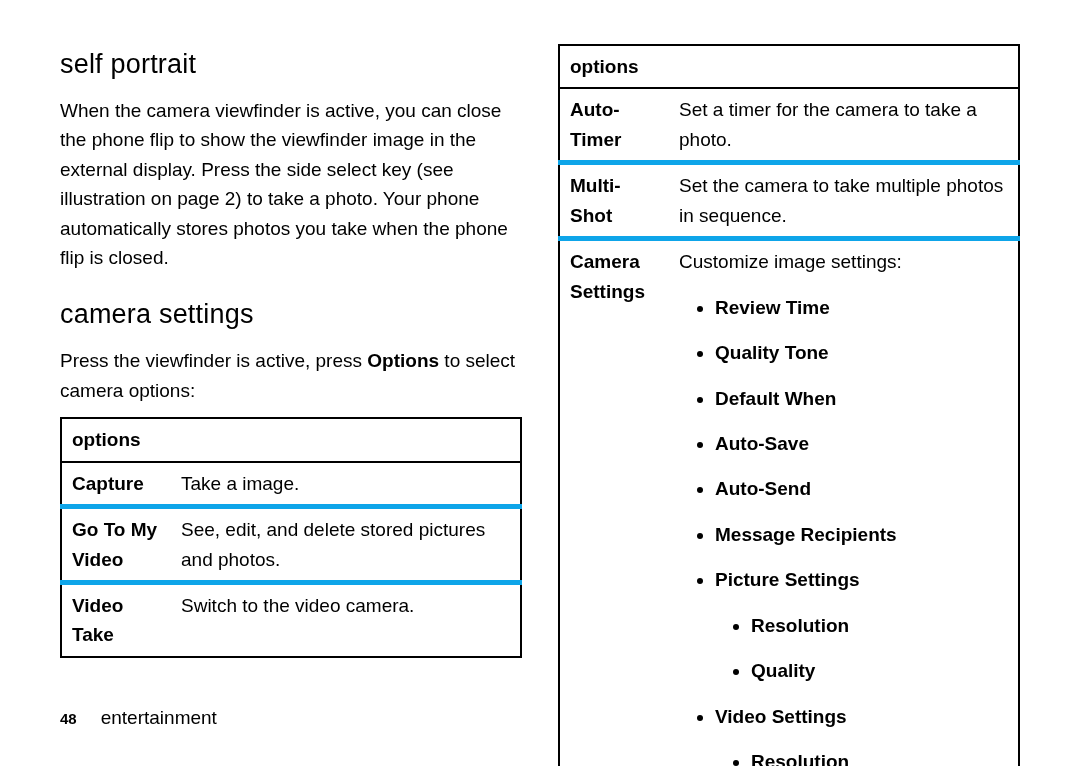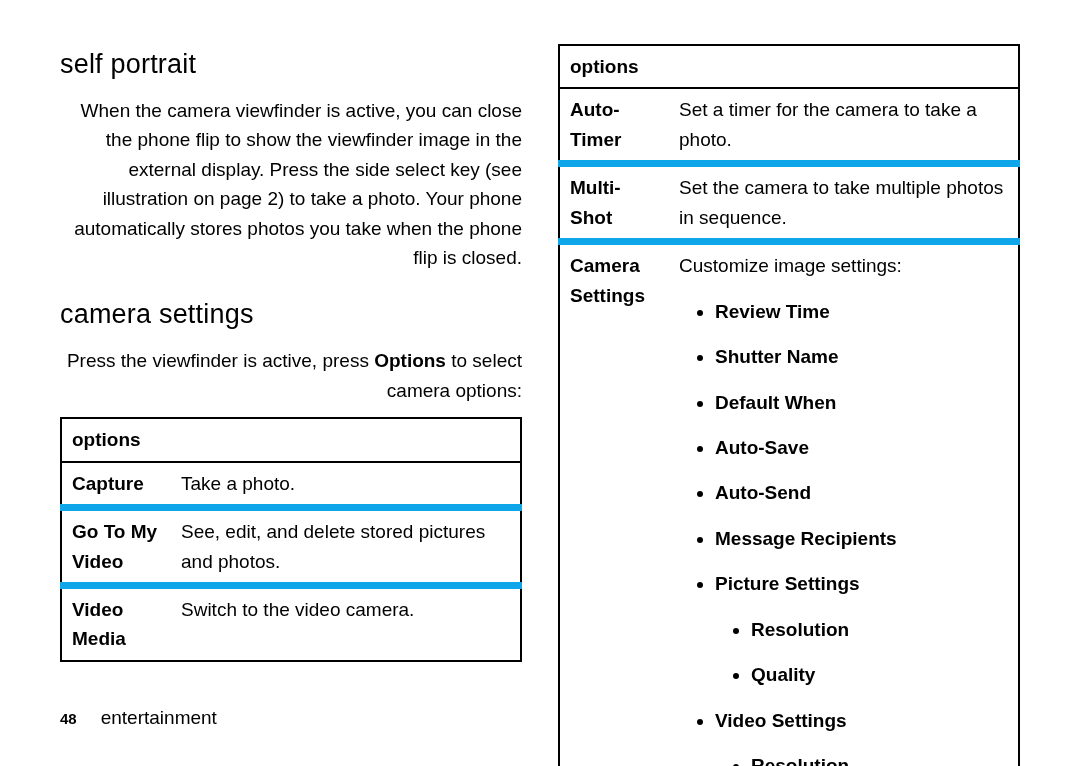--- a/index.html
+++ b/index.html
@@ -19,39 +19,39 @@
       gap: 36px;
     }
     .col { flex: 1; }
     h2 {
       font-size: 27px;
       font-weight: 400;
       margin-bottom: 10px;
       letter-spacing: 0.2px;
     }
     h2.second { margin-top: 22px; }
-    p { margin-bottom: 4px; text-align: right; }
+    p { margin-bottom: 4px; }
     .cond { font-family: 'Arial Narrow', Arial, sans-serif; font-stretch: condensed; font-weight: 700; }
     table.opt {
       border-collapse: collapse;
       width: 100%;
       margin-top: 12px;
       border: 2px solid #000;
     }
     table.opt th {
       text-align: left;
       font-weight: 700;
       padding: 6px 10px;
       border-bottom: 2.5px solid #000;
       font-size: 19px;
     }
     table.opt td {
       vertical-align: top;
       padding: 6px 10px 6px 10px;
-      border-top: 7px solid #0ea5e9;
+      border-top: 5px solid #0ea5e9;
     }
     table.opt tr:first-child td { border-top: none; }
     table.opt td.key {
       width: 110px;
       font-family: 'Arial Narrow', Arial, sans-serif;
       font-stretch: condensed;
       font-weight: 700;
       line-height: 1.55;
     }
     .pgfoot {
@@ -84,28 +84,28 @@
     </p>
     <table class="opt">
       <thead>
         <tr>
             <th colspan="2">options</th>
           </tr>
       </thead>
       <tbody>
         <tr>
           <td class="key">Capture</td>
-          <td>Take a photo.</td>
+          <td>Take a image.</td>
         </tr>
         <tr>
           <td class="key">Go To My Video</td>
           <td>See, edit, and delete stored pictures and photos.</td>
         </tr>
         <tr>
-          <td class="key">Video Media</td>
+          <td class="key">Video Take</td>
           <td>Switch to the video camera.</td>
         </tr>
       </tbody>
     </table>
   </div>
 
   <div class="col">
     <table class="opt" style="margin-top:0">
       <thead>
         <tr>
@@ -120,21 +120,21 @@
         <tr>
           <td class="key">Multi-Shot</td>
           <td>Set the camera to take multiple photos in sequence.</td>
         </tr>
         <tr>
           <td class="key">Camera Settings</td>
           <td>
             <span>Customize image settings:</span>
             <ul class="b">
               <li>Review Time</li>
-              <li>Shutter Name</li>
+              <li>Quality Tone</li>
               <li>Default When</li>
               <li>Auto-Save</li>
               <li>Auto-Send</li>
               <li>Message Recipients</li>
               <li><span>Picture Settings</span>
                 <ul class="b">
                   <li>Resolution</li>
                   <li>Quality</li>
                 </ul>
               </li>

